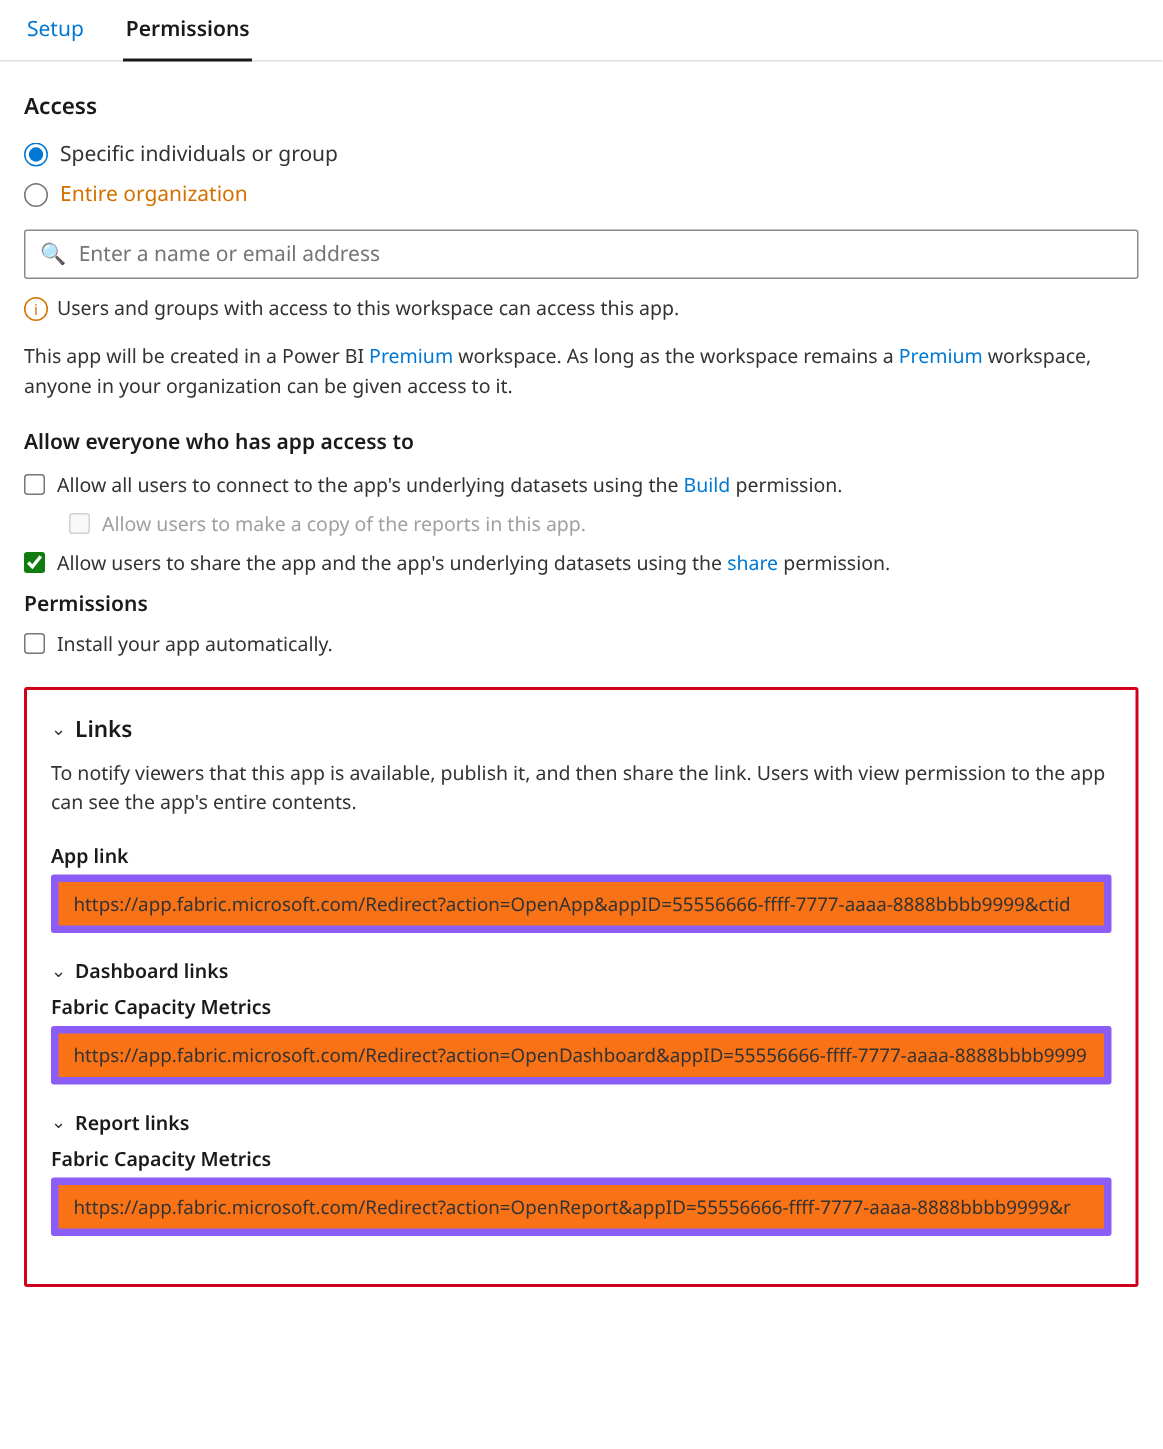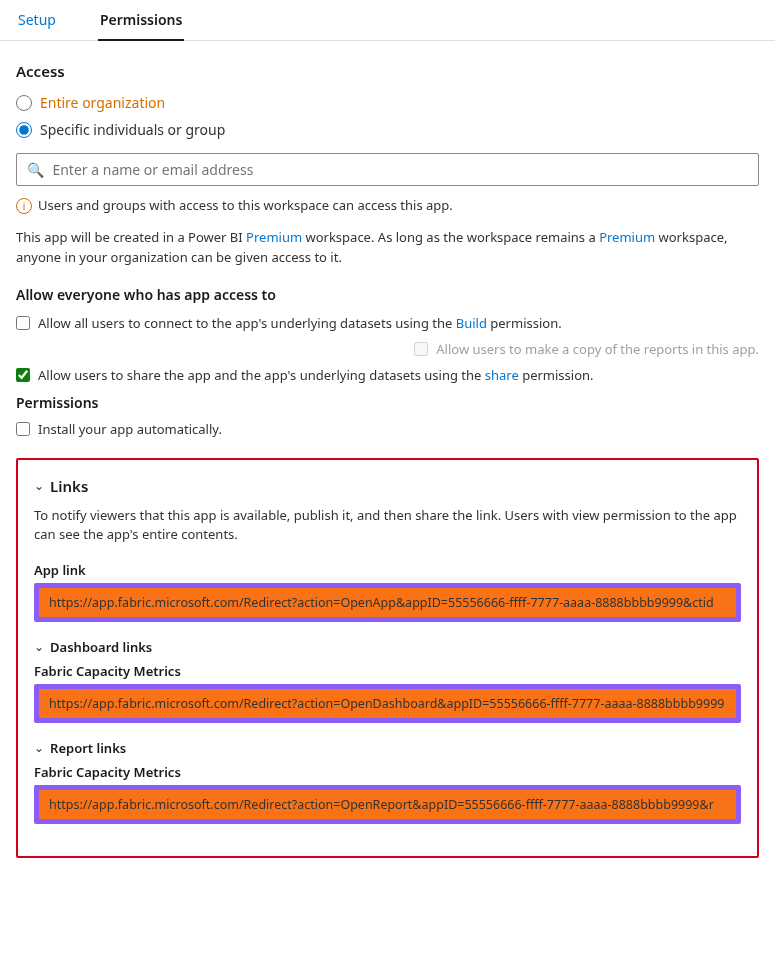--- a/index.html
+++ b/index.html
@@ -10,21 +10,21 @@
       background: #fff;
       width: 775px;
       min-height: 966px;
     }
 
     .tabs {
       display: flex;
       align-items: center;
       border-bottom: 1px solid #e0e0e0;
       padding: 0 16px;
-      gap: 40px;
+      gap: 24px;
     }
 
     .tab {
       padding: 10px 2px;
       cursor: pointer;
       color: #0078d4;
       font-size: 14px;
       border-bottom: 2px solid transparent;
       margin-bottom: -1px;
       white-space: nowrap;
@@ -180,21 +180,20 @@
     .checkbox-label .link {
       color: #0078d4;
     }
 
     .checkbox-label.disabled {
       color: #a0a0a0;
     }
 
     .checkbox-item.indented {
       margin-left: 30px;
-      justify-content: flex-end;
     }
 
     .learn-more-link {
       display: block;
       color: #0078d4;
       font-size: 13px;
       text-decoration: none;
       margin: 6px 0 16px 0;
     }
 
@@ -301,26 +300,26 @@
   <div class="tab">Setup</div>
   <div class="tab active">Permissions</div>
 </div>
 
 <div class="content">
 
   <div class="section-title">Access</div>
 
   <div class="radio-group">
     <label class="radio-item">
+      <input type="radio" name="access" checked="" style="">
+      <span class="radio-label">Specific individuals or group</span>
+    </label>
+    <label class="radio-item">
       <input type="radio" name="access" style="">
       <span class="radio-label orange">Entire organization</span>
-    </label>
-    <label class="radio-item">
-      <input type="radio" name="access" checked="" style="">
-      <span class="radio-label">Specific individuals or group</span>
     </label>
   </div>
 
   <div class="search-box">
     <span class="search-icon-inner">🔍</span>
     <input type="text" placeholder="Enter a name or email address" style="">
   </div>
 
   <div class="info-link-row">
     <div class="info-icon-circle">i</div>

